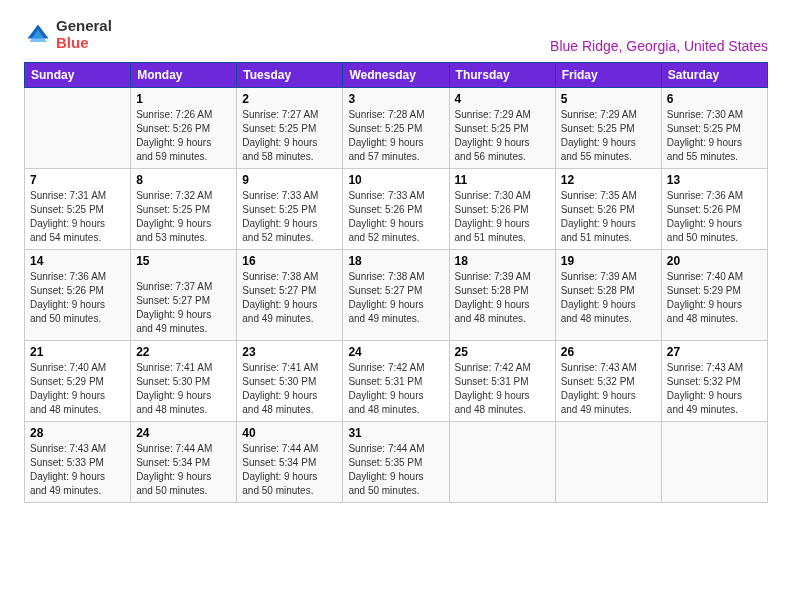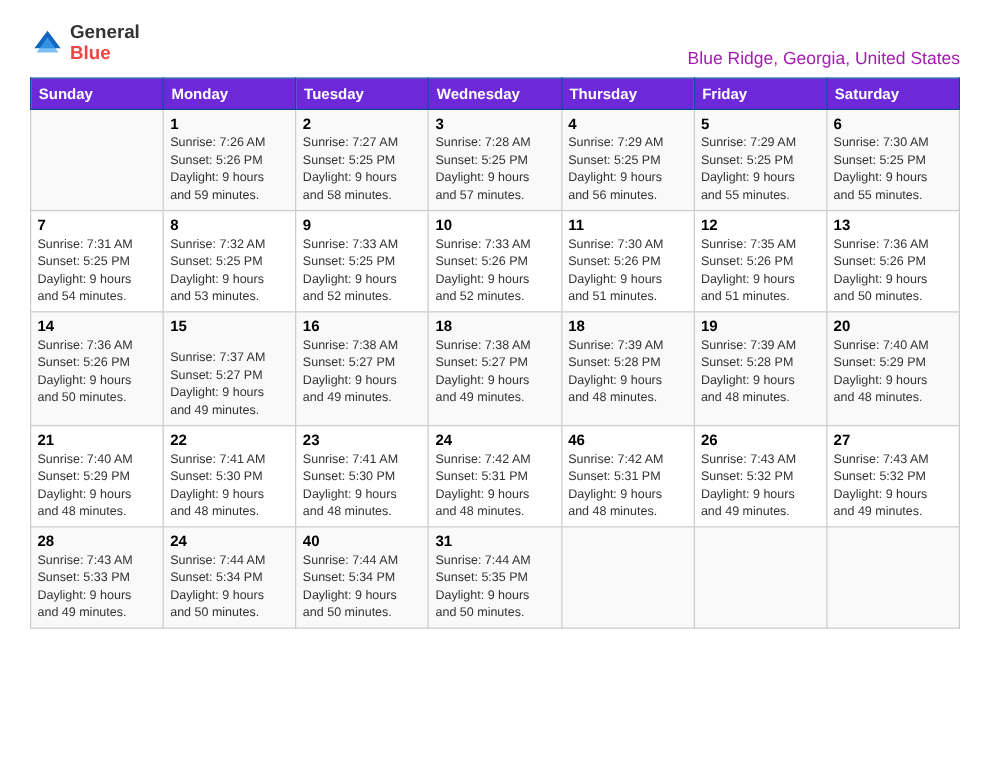--- a/index.html
+++ b/index.html
@@ -299,21 +299,21 @@
 and 48 minutes.</div>
           </td>
           <td>
             <span class="day-num">24</span>
             <div class="day-info" style="white-space: pre-line;">Sunrise: 7:42 AM
 Sunset: 5:31 PM
 Daylight: 9 hours
 and 48 minutes.</div>
           </td>
           <td>
-            <span class="day-num">46</span>
+            <span class="day-num">25</span>
             <div class="day-info" style="white-space: pre-line;">Sunrise: 7:42 AM
 Sunset: 5:31 PM
 Daylight: 9 hours
 and 48 minutes.</div>
           </td>
           <td>
             <span class="day-num">26</span>
             <div class="day-info" style="white-space: pre-line;">Sunrise: 7:43 AM
 Sunset: 5:32 PM
 Daylight: 9 hours

